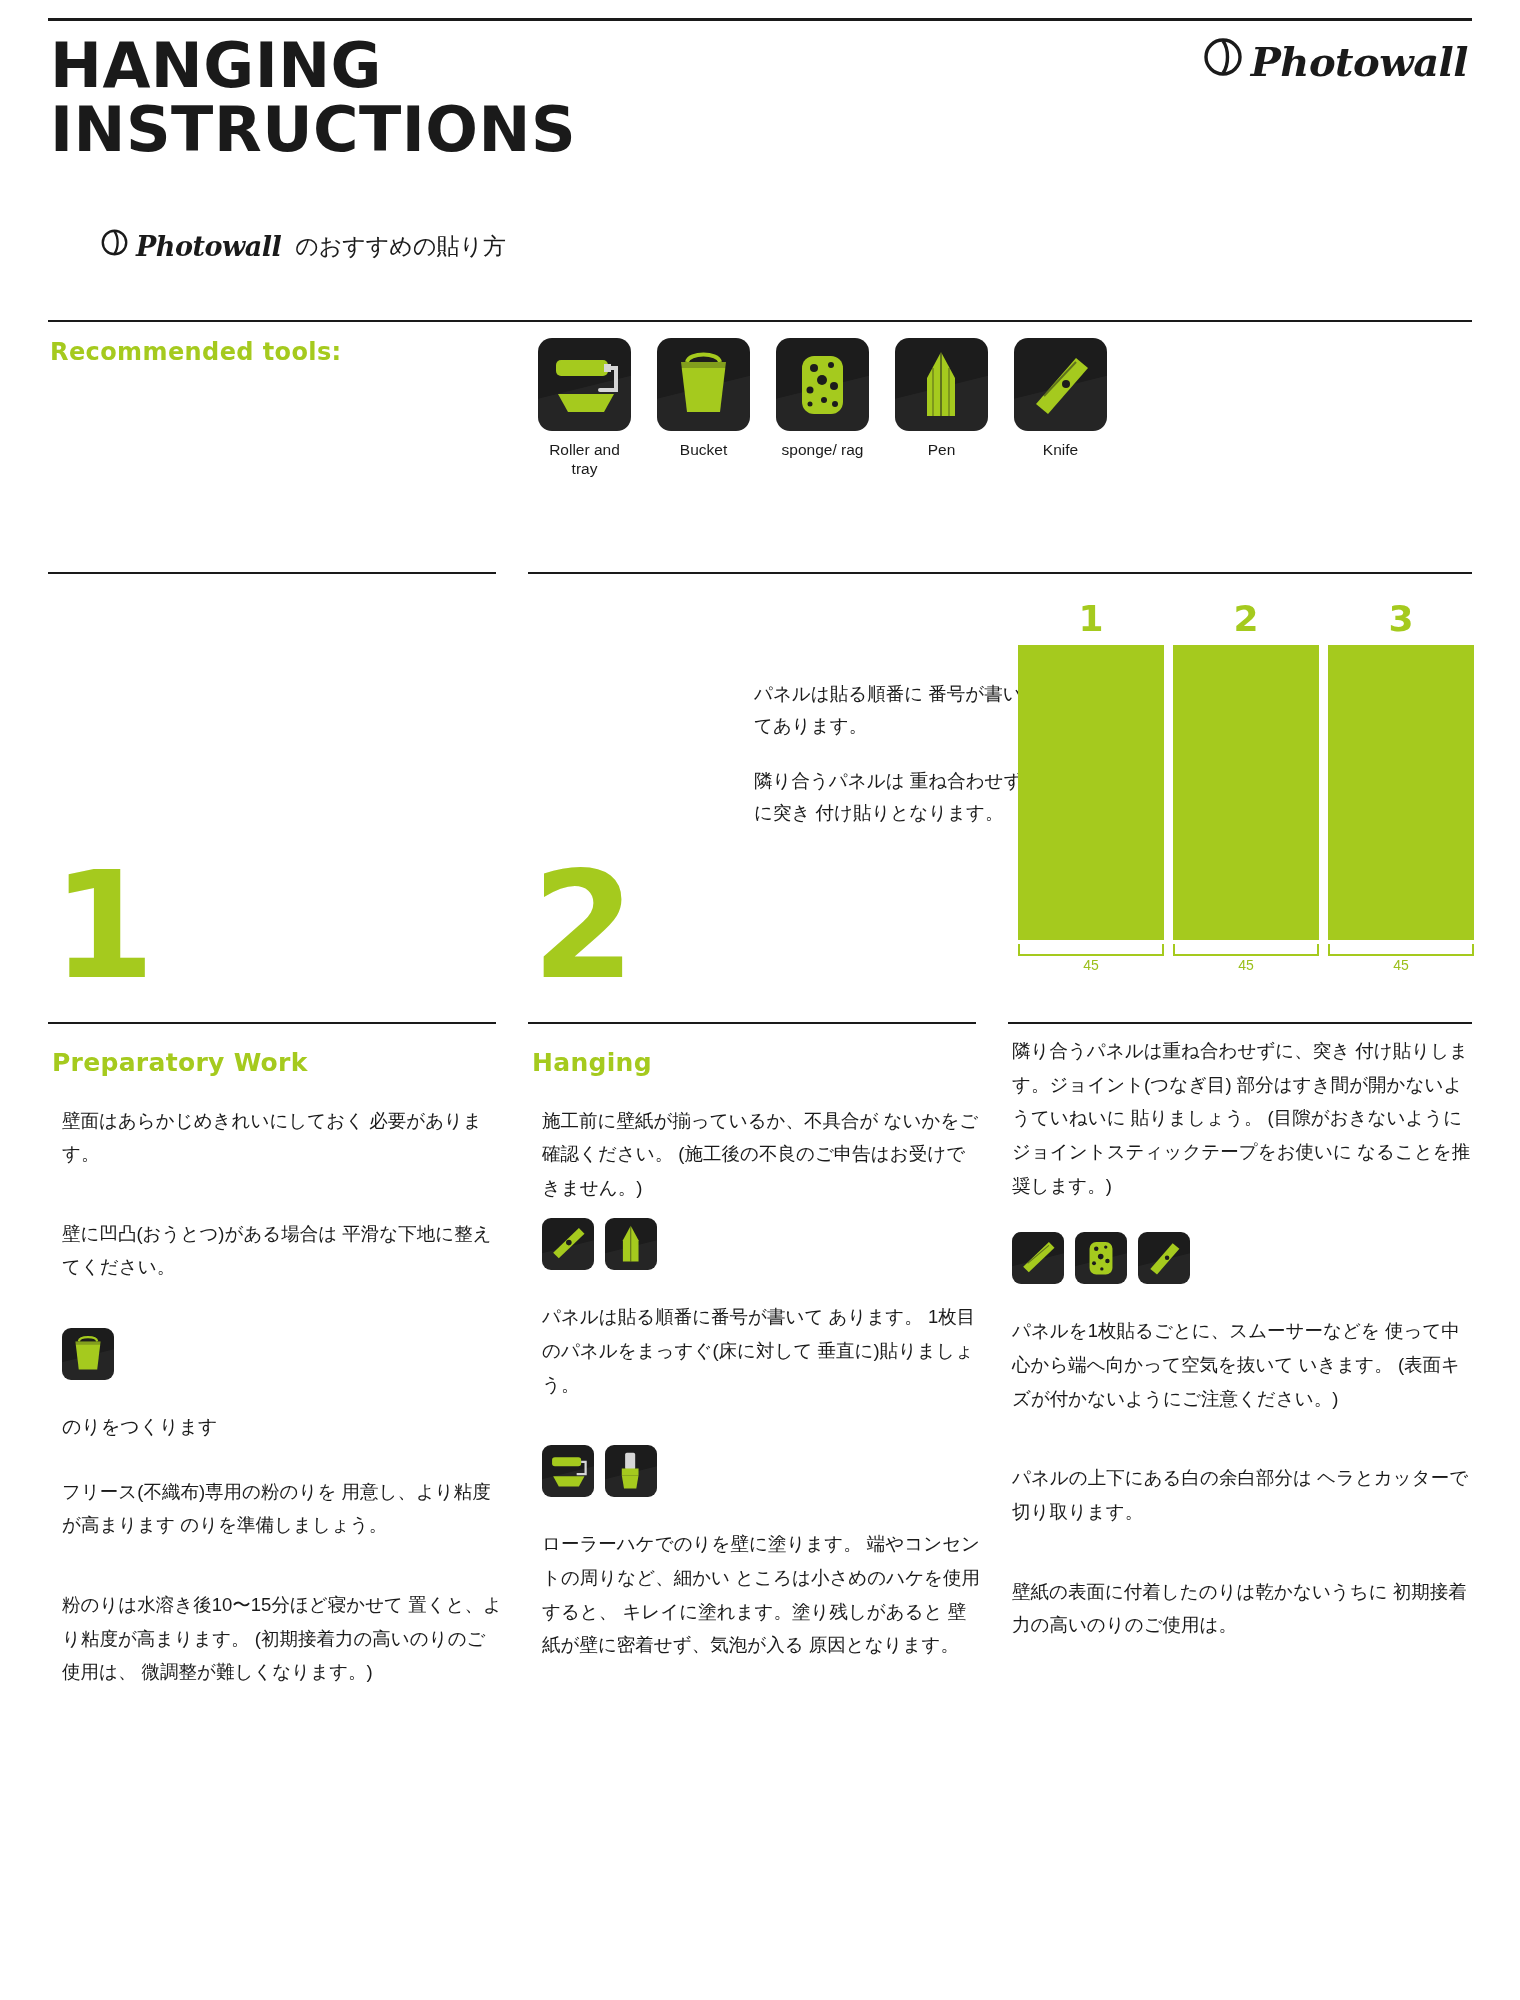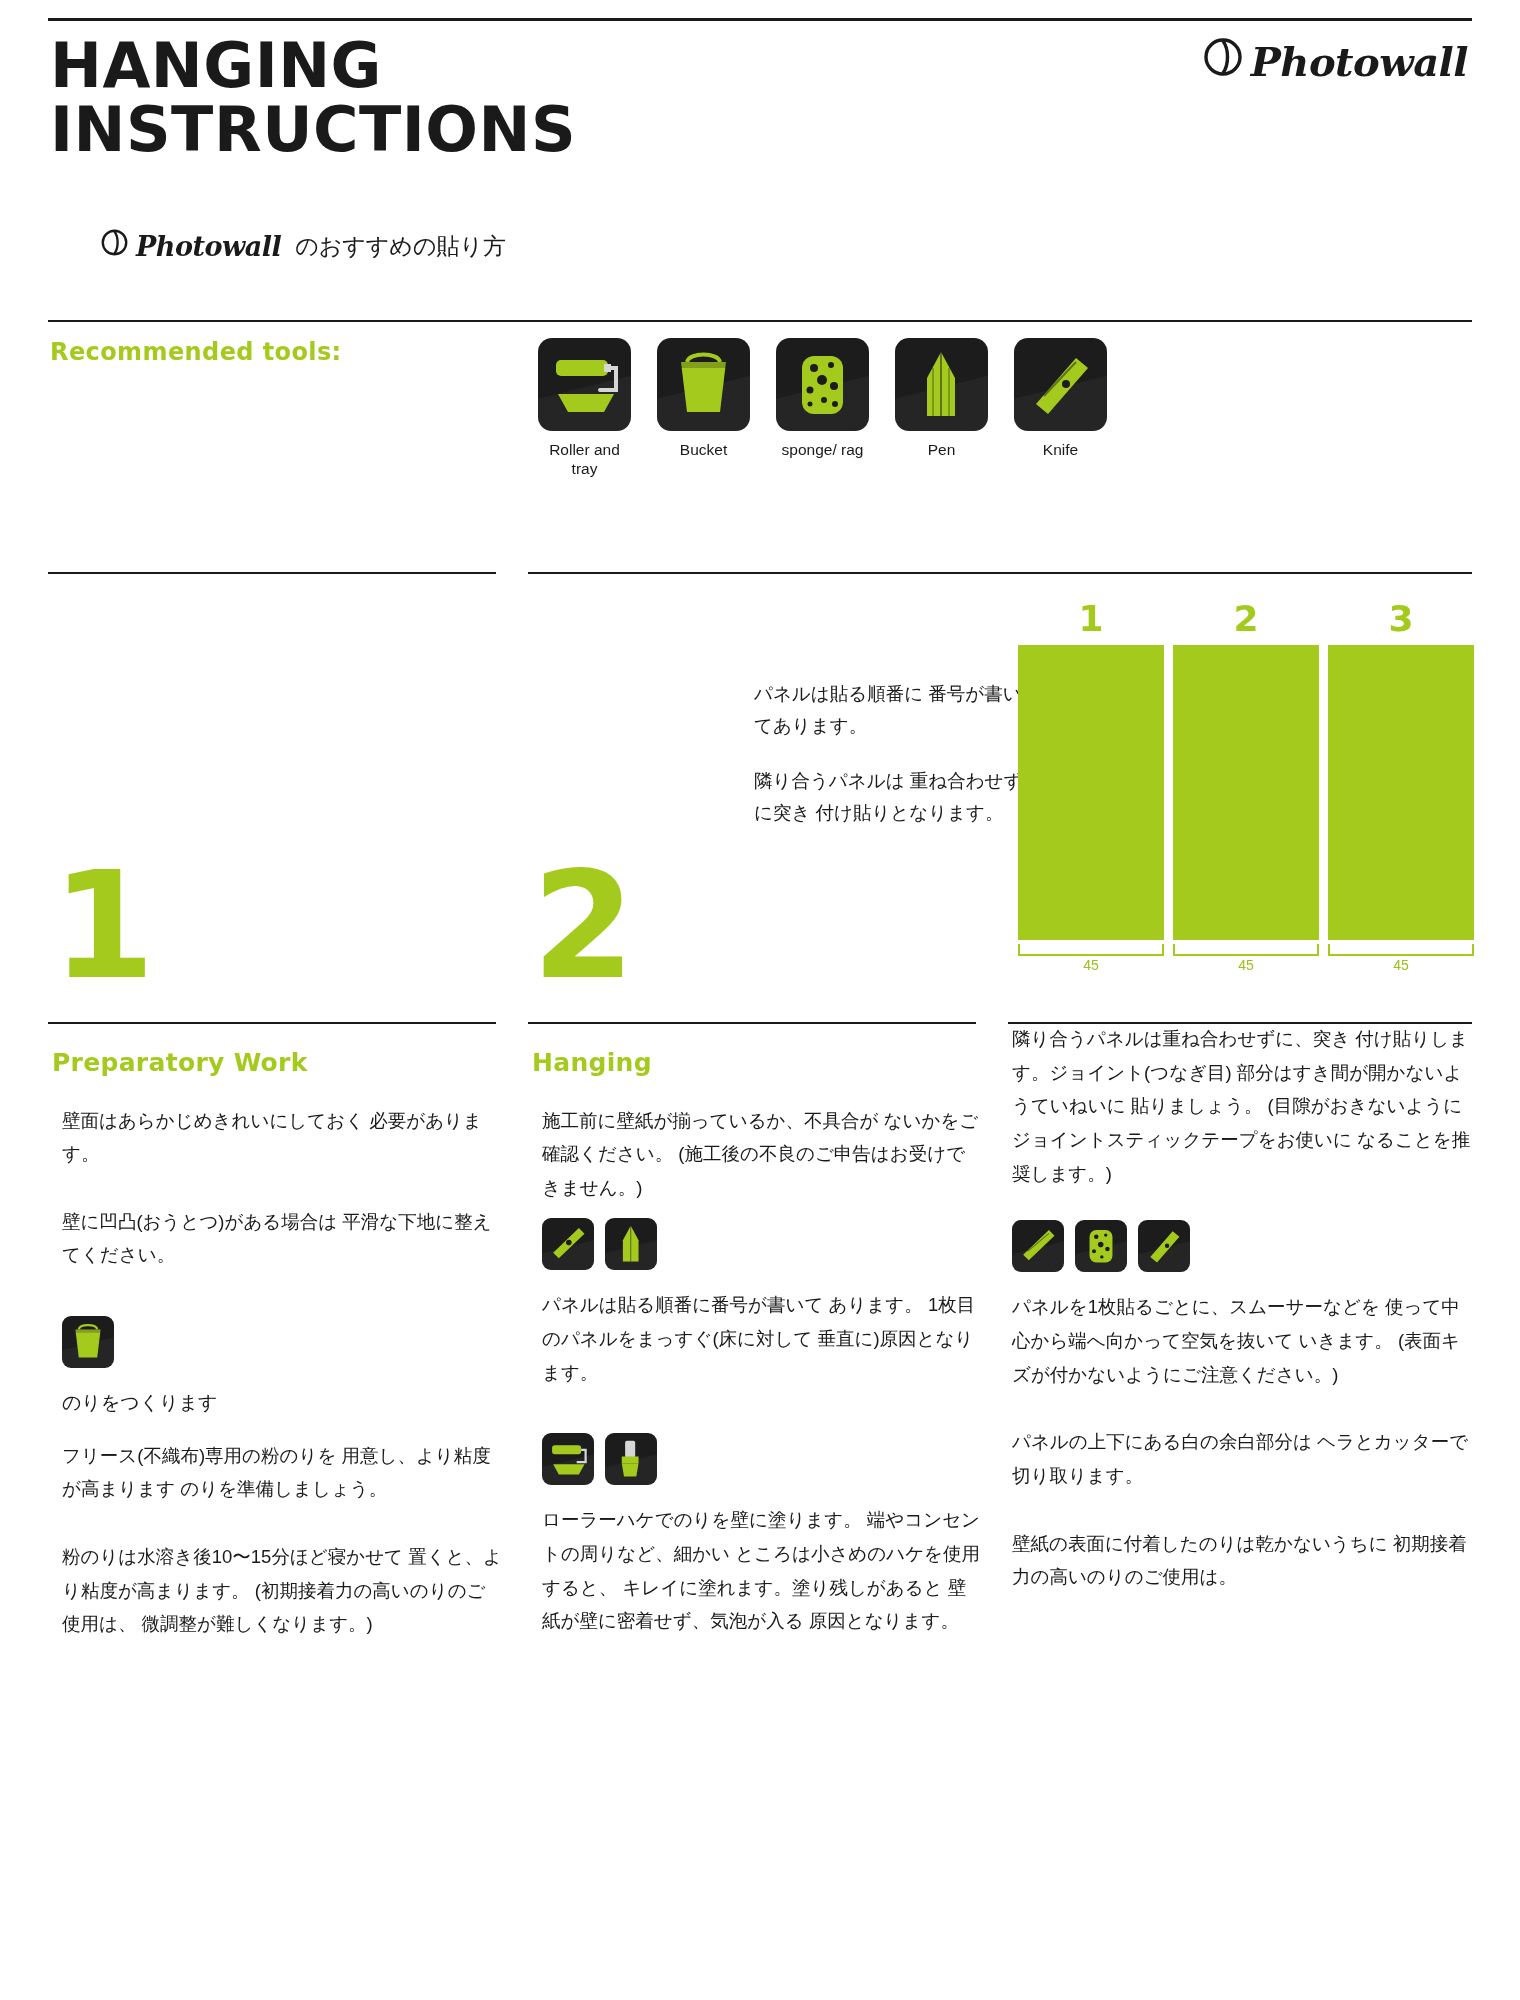--- a/index.html
+++ b/index.html
@@ -258,21 +258,21 @@
 
   .col-head {
     font-family: "DejaVu Sans", sans-serif;
     font-weight: bold;
     font-size: 25px;
     color: #a5ca1e;
     margin: 0 0 18px 0;
     letter-spacing: 0.3px;
   }
   .col-body p {
-    margin: 4px 0 0 0;
+    margin: 16px 0 0 0;
     padding-left: 10px;
   }
   .gap { height: 30px; }
   .gap-sm { height: 14px; }
   .bold-line {
     font-weight: normal;
     padding-left: 10px;
     font-size: 19px;
   }
   .icon-row {
@@ -468,21 +468,21 @@
           </svg>
         </div>
         <div class="icon-box small">
           <svg width="52" height="52" viewBox="0 0 93 93" aria-hidden="true">
             <path d="M46 14 L60 40 L60 78 L32 78 L32 40 Z" fill="#a5ca1e"></path>
             <path d="M46 14 L46 78" stroke="#1c1c1c" stroke-width="2" opacity="0.5"></path>
           </svg>
         </div>
       </div>
       <div class="gap-sm"></div>
-      <p>パネルは貼る順番に番号が書いて あります。 1枚目のパネルをまっすぐ(床に対して 垂直に)原因となります。</p>
+      <p>パネルは貼る順番に番号が書いて あります。 1枚目のパネルをまっすぐ(床に対して 垂直に)貼りましょう。</p>
       <div class="gap"></div>
       <div class="gap-sm"></div>
       <div class="icon-row">
         <div class="icon-box small">
           <svg width="52" height="52" viewBox="0 0 93 93" aria-hidden="true">
             <rect x="18" y="22" width="52" height="16" rx="5" fill="#a5ca1e"></rect>
             <path d="M70 30 L78 30 L78 52 L62 52" stroke="#d6d6d6" stroke-width="4" fill="none"></path>
             <path d="M20 56 L76 56 L66 74 L30 74 Z" fill="#a5ca1e"></path>
           </svg>
         </div>

